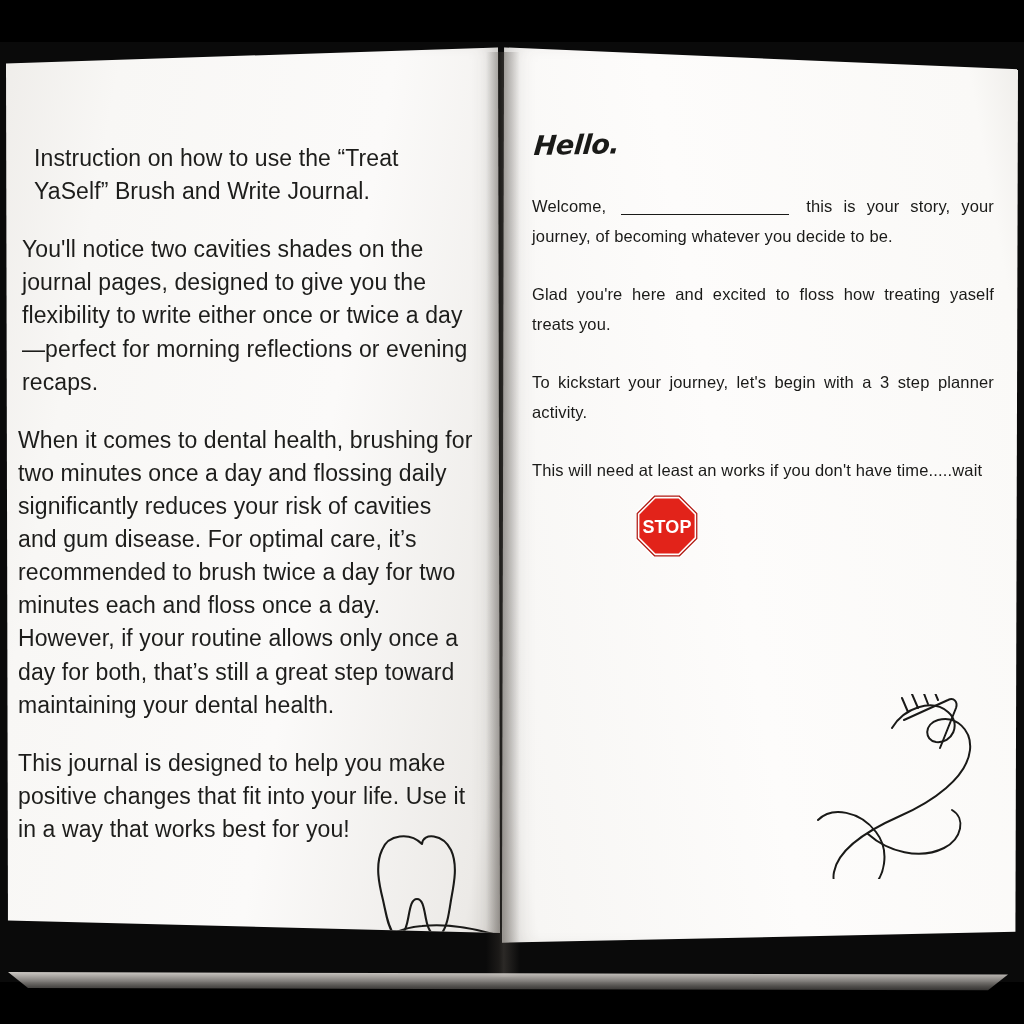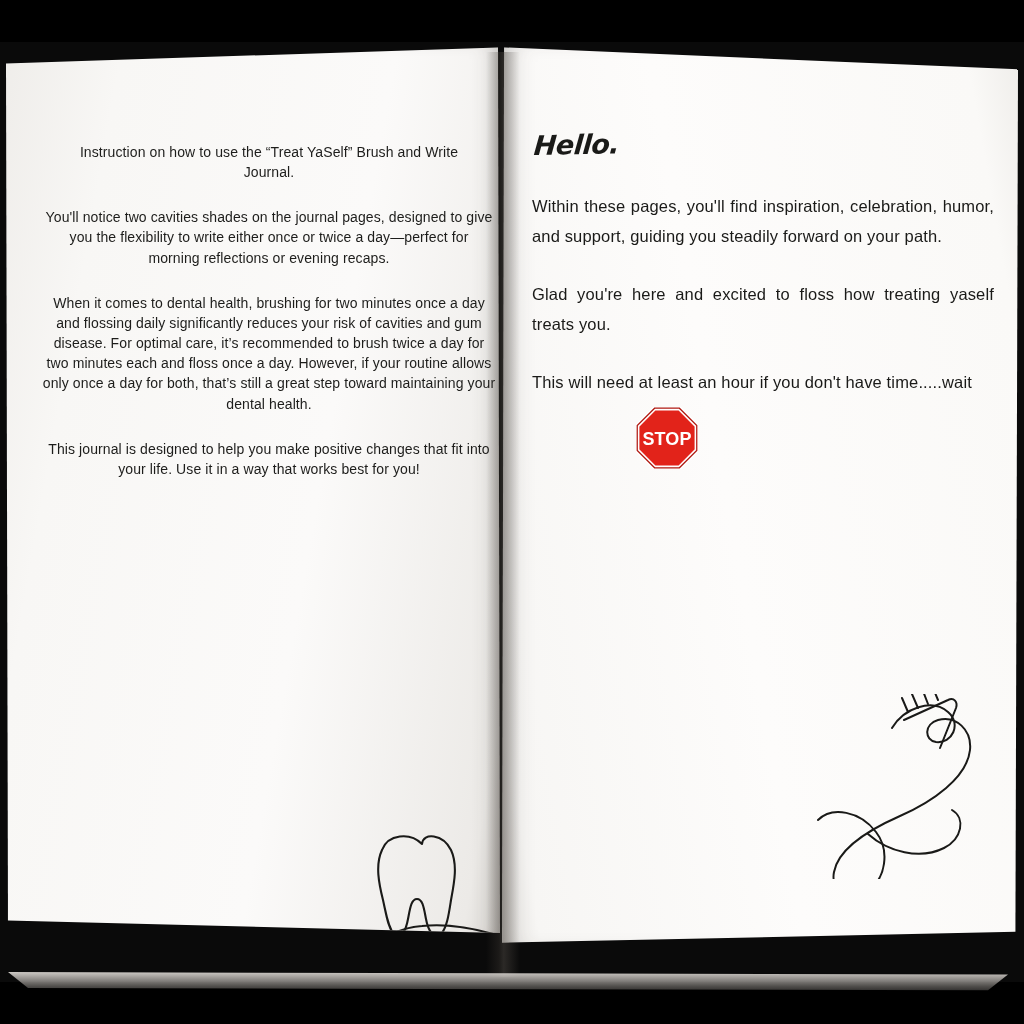--- a/index.html
+++ b/index.html
@@ -74,26 +74,25 @@
     width: 1000px;
     height: 26px;
     background: linear-gradient(180deg, rgba(215,211,206,0.95) 0%, rgba(160,155,150,0.5) 55%, rgba(0,0,0,0) 100%);
     clip-path: polygon(0% 0%, 100% 10%, 98% 70%, 2% 62%);
     pointer-events: none;
   }
 
   
   .left-content {
     position: absolute;
-    left: 33px;
+    left: 10px;
     top: 100px;
     width: 460px;
-    text-align: center;
     color: #1d1d1b;
-    font-size: 14px;
+    font-size: 23px;
     line-height: 1.44;
     letter-spacing: 0.1px;
   }
   .left-content p {
     margin: 0 0 25px 0;
   }
   .left-content p:last-child { margin-bottom: 2px; }
 
   .p-intro { padding: 0 18px; }
   .p-shades { padding: 0 6px; }
@@ -193,26 +192,31 @@
           <path d="M120 22 c-12 -12 -34 -10 -40 6 c-7 15 -3 34 1 50 c3 13 5 28 11 34 c7 7 12 -4 14 -15 c2 -10 3 -20 9 -20 c6 0 7 10 9 20 c2 11 8 22 15 15 c6 -6 8 -21 10 -34 c3 -16 7 -35 0 -50 c-8 -16 -28 -18 -29 -6"></path>
           <path d="M4 132 c26 -16 56 -24 78 -16 c14 5 18 16 12 22 c-6 6 -18 2 -18 -8 c0 -13 20 -24 44 -26 c28 -3 60 4 84 12"></path>
         </g>
       </svg>
     </div>
 
     <div class="page page-right">
       <div class="right-content">
         <div class="hello">Hello.</div>
 
-
-        <p>Within these pages, you'll find inspiration, celebration, humor, and support, guiding you steadily forward on your path.</p>
+        <p>
+          <span>Welcome,</span>
+          <span class="blank-line"></span>
+          <span>this is your story, your journey, of becoming whatever you decide to be.</span>
+        </p>
+
         <p>Glad you're here and excited to floss how treating yaself treats you.</p>
+        <p>To kickstart your journey, let's begin with a 3 step planner activity.</p>
 
         <p>
-          <span>This will need at least an hour if you don't have time.....wait</span>
+          <span>This will need at least an works if you don't have time.....wait</span>
           <span class="stop-row">
             <svg class="stop-sign" viewBox="0 0 100 100">
               <polygon points="30,2 70,2 98,30 98,70 70,98 30,98 2,70 2,30" fill="#e2231a" stroke="#ffffff" stroke-width="7"></polygon>
               <polygon points="30,2 70,2 98,30 98,70 70,98 30,98 2,70 2,30" fill="none" stroke="#b01810" stroke-width="2"></polygon>
               <text x="50" y="62" text-anchor="middle" font-family="Liberation Sans, sans-serif" font-size="29" font-weight="bold" fill="#ffffff">STOP</text>
             </svg>
           </span>
         </p>
 
       </div>

